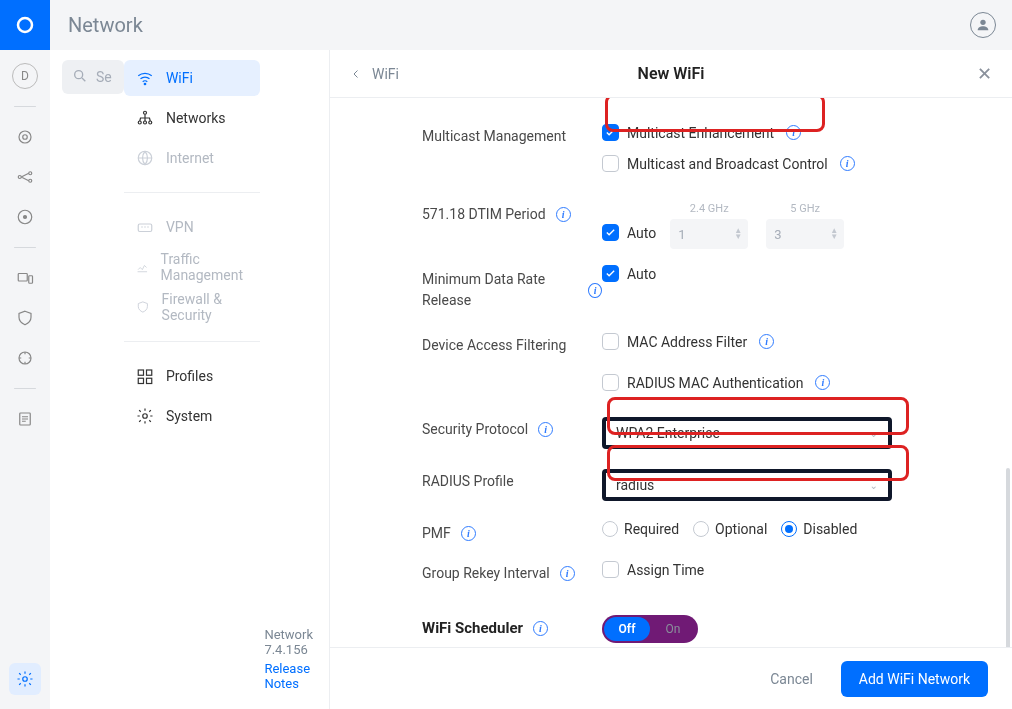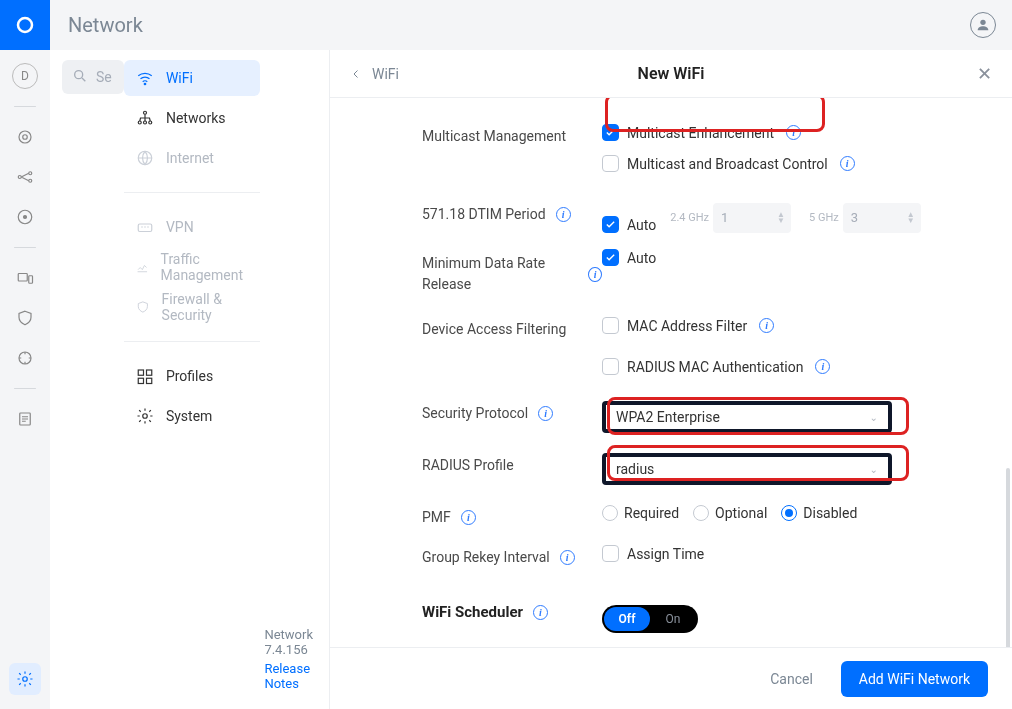--- a/index.html
+++ b/index.html
@@ -51,32 +51,32 @@
   .chk { display:flex; align-items:center; gap:8px; cursor:pointer; }
   .chkbox { width:17px; height:17px; border-radius:4px; border:1px solid #c4c9d1; display:inline-flex; align-items:center; justify-content:center; flex-shrink:0; }
   .chkbox.checked { background:#006fff; border-color:#006fff; }
   .chkbox.checked svg { width:11px; height:11px; stroke:#fff; stroke-width:3; fill:none; }
   .info-icon { width:15px; height:15px; border-radius:50%; border:1.5px solid #2f7bff; color:#2f7bff; display:inline-flex; align-items:center; justify-content:center; font-size:10px; font-style:italic; font-family:serif; font-weight:bold; margin-left:4px; }
 
   .spin { width:78px; height:30px; background:#f4f5f7; border-radius:4px; display:flex; align-items:center; padding:0 8px; color:#a6adb8; font-size:13px; position:relative; }
   .spin .arrows { position:absolute; right:6px; display:flex; flex-direction:column; color:#c3c8d0; }
   .spin .arrows span { font-size:8px; line-height:6px; }
   .spin-group { display:flex; gap:18px; }
-  .spin-wrap { display:flex; flex-direction:row; align-items:center; gap:4px; }
+  .spin-wrap { display:flex; flex-direction:column; align-items:center; gap:4px; }
   .spin-lbl { font-size:11px; color:#b3b9c2; }
 
   .select { width:290px; height:32px; border:4px solid #0f172a; border-radius:4px; padding:0 10px; display:flex; align-items:center; justify-content:space-between; cursor:pointer; font-size:14px; color:#333; background:#fff; }
   .select .caret { color:#b3b9c2; font-size:10px; }
 
   .radio { display:flex; align-items:center; gap:6px; cursor:pointer; }
   .rbox { width:16px; height:16px; border-radius:50%; border:1.5px solid #c4c9d1; display:inline-flex; align-items:center; justify-content:center; }
   .rbox.sel { border-color:#006fff; }
   .rbox.sel::after { content:''; width:8px; height:8px; border-radius:50%; background:#006fff; }
 
-  .toggle { width:96px; height:28px; border-radius:14px; background:#000000; display:flex; align-items:center; padding:2px; position:relative;margin-top:6px; }
+  .toggle { width:96px; height:28px; border-radius:14px; background:#701a75; display:flex; align-items:center; padding:2px; position:relative; }
   .toggle .pill { width:46px; height:24px; border-radius:12px; display:flex; align-items:center; justify-content:center; font-size:12px; cursor:pointer; }
   .toggle .pill.off { background:#006fff; color:#fff; font-weight:600; }
   .toggle .pill.on { color:#8a919c; }
 
   .footer { height:62px; border-top:1px solid #eceef1; display:flex; align-items:center; justify-content:flex-end; gap:28px; padding:0 24px; }
   .btn-cancel { color:#7b8794; cursor:pointer; font-size:14px; }
   .btn-primary { background:#006fff; color:#fff; border:none; border-radius:6px; padding:10px 18px; font-size:14px; cursor:pointer; }
 
   
   .callout { position:absolute; border:3px solid #d22; border-radius:8px; pointer-events:none; }

